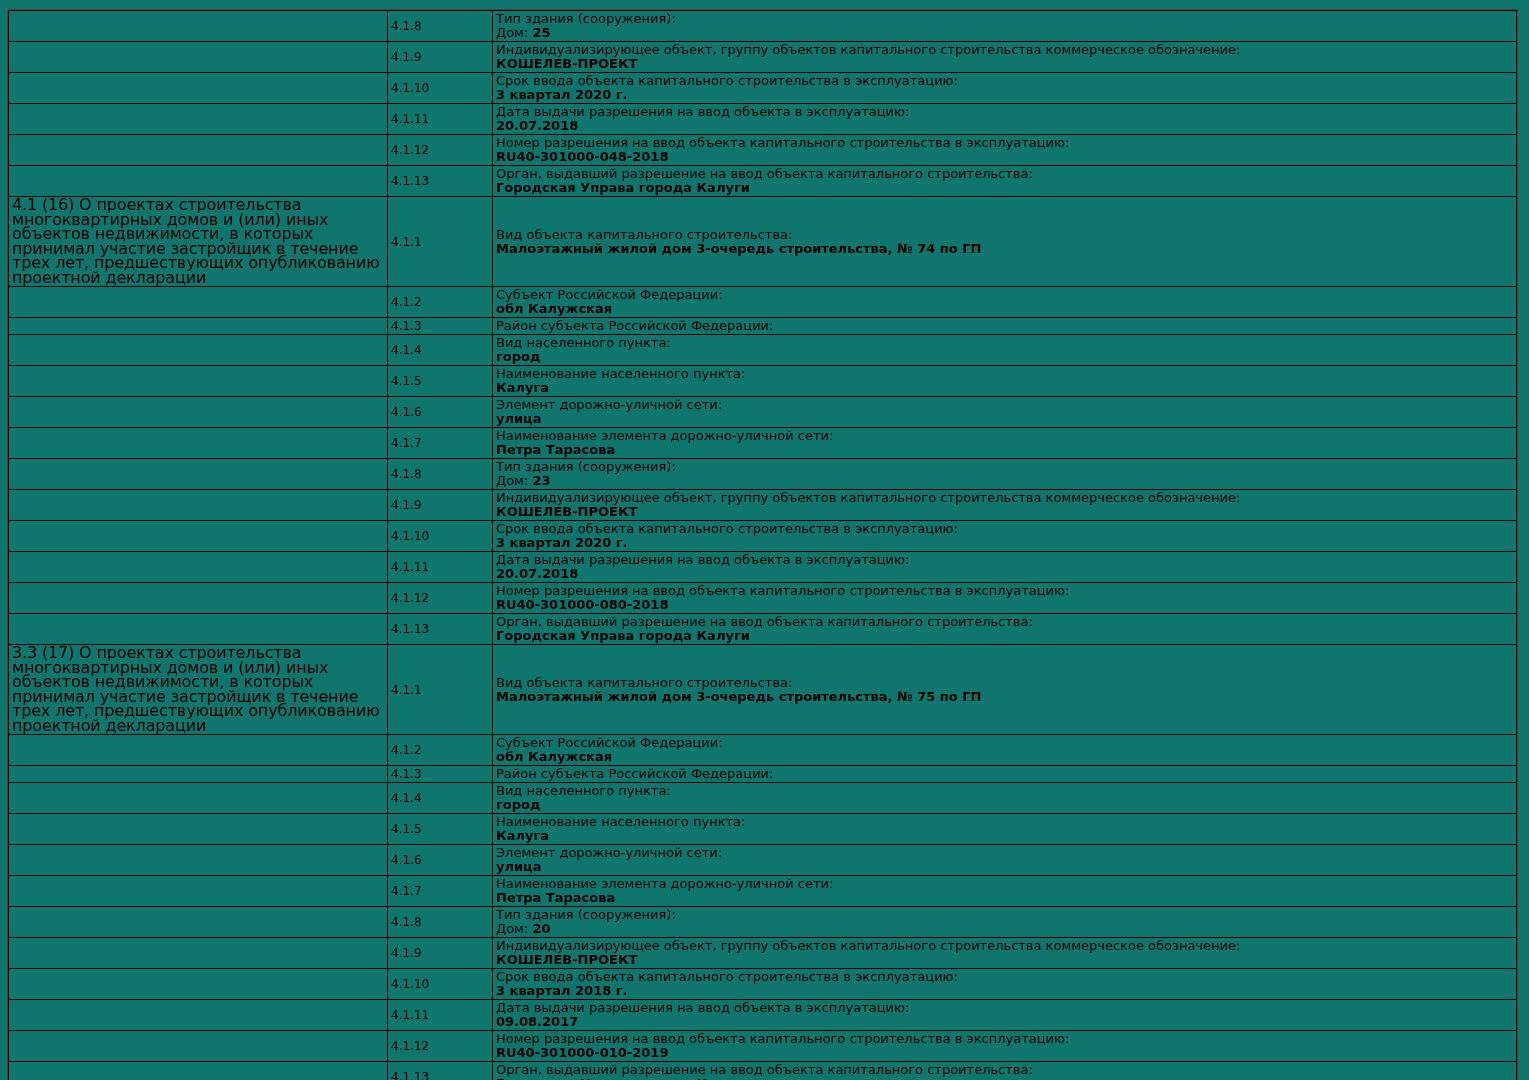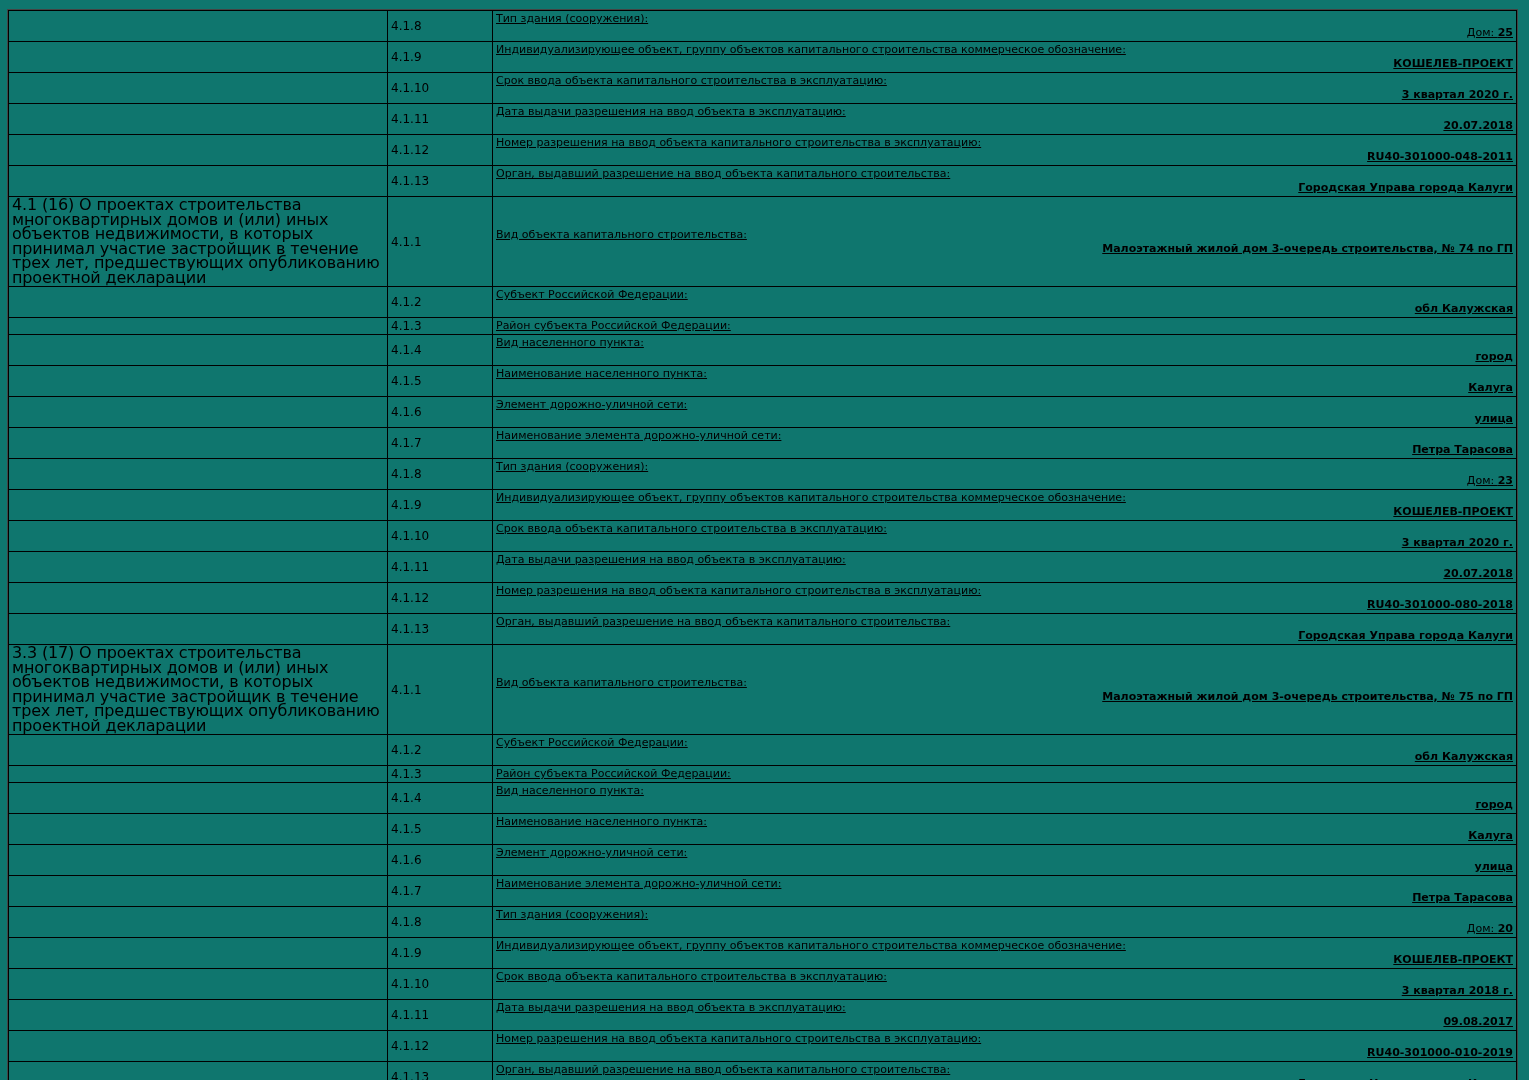--- a/index.html
+++ b/index.html
@@ -38,26 +38,25 @@
     line-height: 14.5px;
     letter-spacing: -0.15px;
   }
   td.c2 {
     vertical-align: middle;
     font-size: 12px;
     line-height: 14px;
   }
   td.c3 {
     vertical-align: middle;
-    font-size: 11px;
+    font-size: 13px;
     line-height: 14px;
-    text-decoration: underline;
   }
   td.c3 .lbl { font-weight: 400; white-space: nowrap; }
-  td.c3 .val { font-weight: 400; white-space: nowrap; text-align: right; }
+  td.c3 .val { font-weight: 400; white-space: nowrap; }
   td.c3 .val b { font-weight: 700; }
 </style>
 </head>
 <body>
 
 <div class="page">
   <table class="decl-table">
     <colgroup>
       <col class="w1">
       <col class="w2">
@@ -94,21 +93,21 @@
           <td class="c3">
             <div class="lbl">Дата выдачи разрешения на ввод объекта в эксплуатацию:</div>
             <div class="val"><b>20.07.2018</b></div>
           </td>
         </tr>
         <tr>
           <td class="c1"></td>
           <td class="c2"><span>4.1.12</span></td>
           <td class="c3">
             <div class="lbl">Номер разрешения на ввод объекта капитального строительства в эксплуатацию:</div>
-            <div class="val"><b>RU40-301000-048-2011</b></div>
+            <div class="val"><b>RU40-301000-048-2018</b></div>
           </td>
         </tr>
         <tr>
           <td class="c1"></td>
           <td class="c2"><span>4.1.13</span></td>
           <td class="c3">
             <div class="lbl">Орган, выдавший разрешение на ввод объекта капитального строительства:</div>
             <div class="val"><b>Городская Управа города Калуги</b></div>
           </td>
         </tr>

